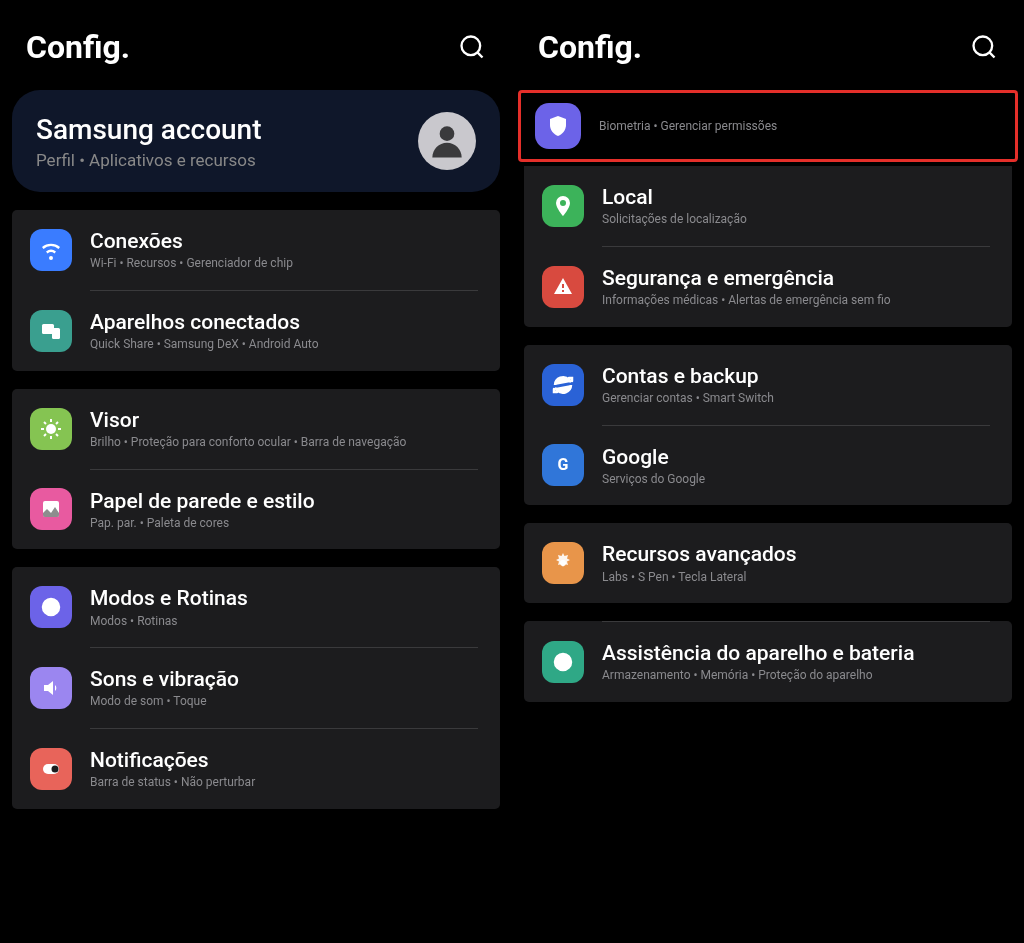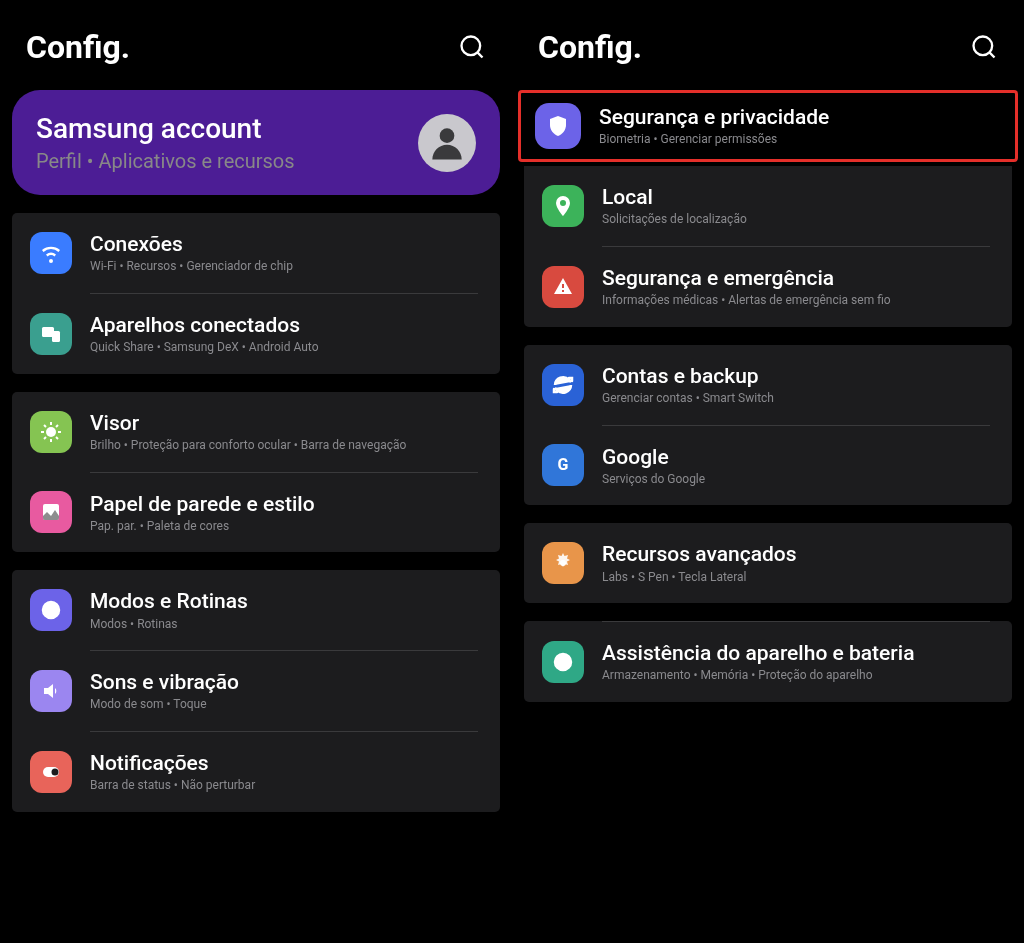--- a/index.html
+++ b/index.html
@@ -31,36 +31,36 @@
     color: #fff;
     font-size: 32px;
     font-weight: 700;
   }
   .search-icon {
     width: 28px;
     height: 28px;
     color: #fff;
   }
   .account-card {
-    background: #4c1d95;
+    background: #0f172a;
     border-radius: 28px;
     padding: 22px 24px;
     display: flex;
     align-items: center;
     justify-content: space-between;
     margin-bottom: 18px;
   }
   .account-text .title {
     color: #fff;
     font-size: 28px;
     font-weight: 500;
   }
   .account-text .sub {
     color: #888;
-    font-size: 20px;
+    font-size: 17px;
     margin-top: 4px;
   }
   .avatar {
     width: 58px;
     height: 58px;
     border-radius: 50%;
     background: #c9c8cd;
     display: flex;
     align-items: center;
     justify-content: center;
@@ -289,21 +289,20 @@
   </div>
 
   <div class="highlight">
     <div class="row">
       <div class="icon-wrap ic-purple">
         <svg viewBox="0 0 24 24">
             <path d="M12 2l8 3v6c0 5-3.4 9.3-8 11-4.6-1.7-8-6-8-11V5l8-3z"></path>
           </svg>
       </div>
       <div class="text">
-        <div class="title">Segurança e privacidade</div>
         <div class="sub">Biometria  •  Gerenciar permissões</div>
       </div>
     </div>
   </div>
 
   <div class="group" style="border-top-left-radius:0;border-top-right-radius:0">
     <div class="row">
       <div class="icon-wrap ic-greenloc">
         <svg viewBox="0 0 24 24">
             <path d="M12 2a7 7 0 017 7c0 5-7 13-7 13S5 14 5 9a7 7 0 017-7zm0 4a3 3 0 100 6 3 3 0 000-6z"></path>

